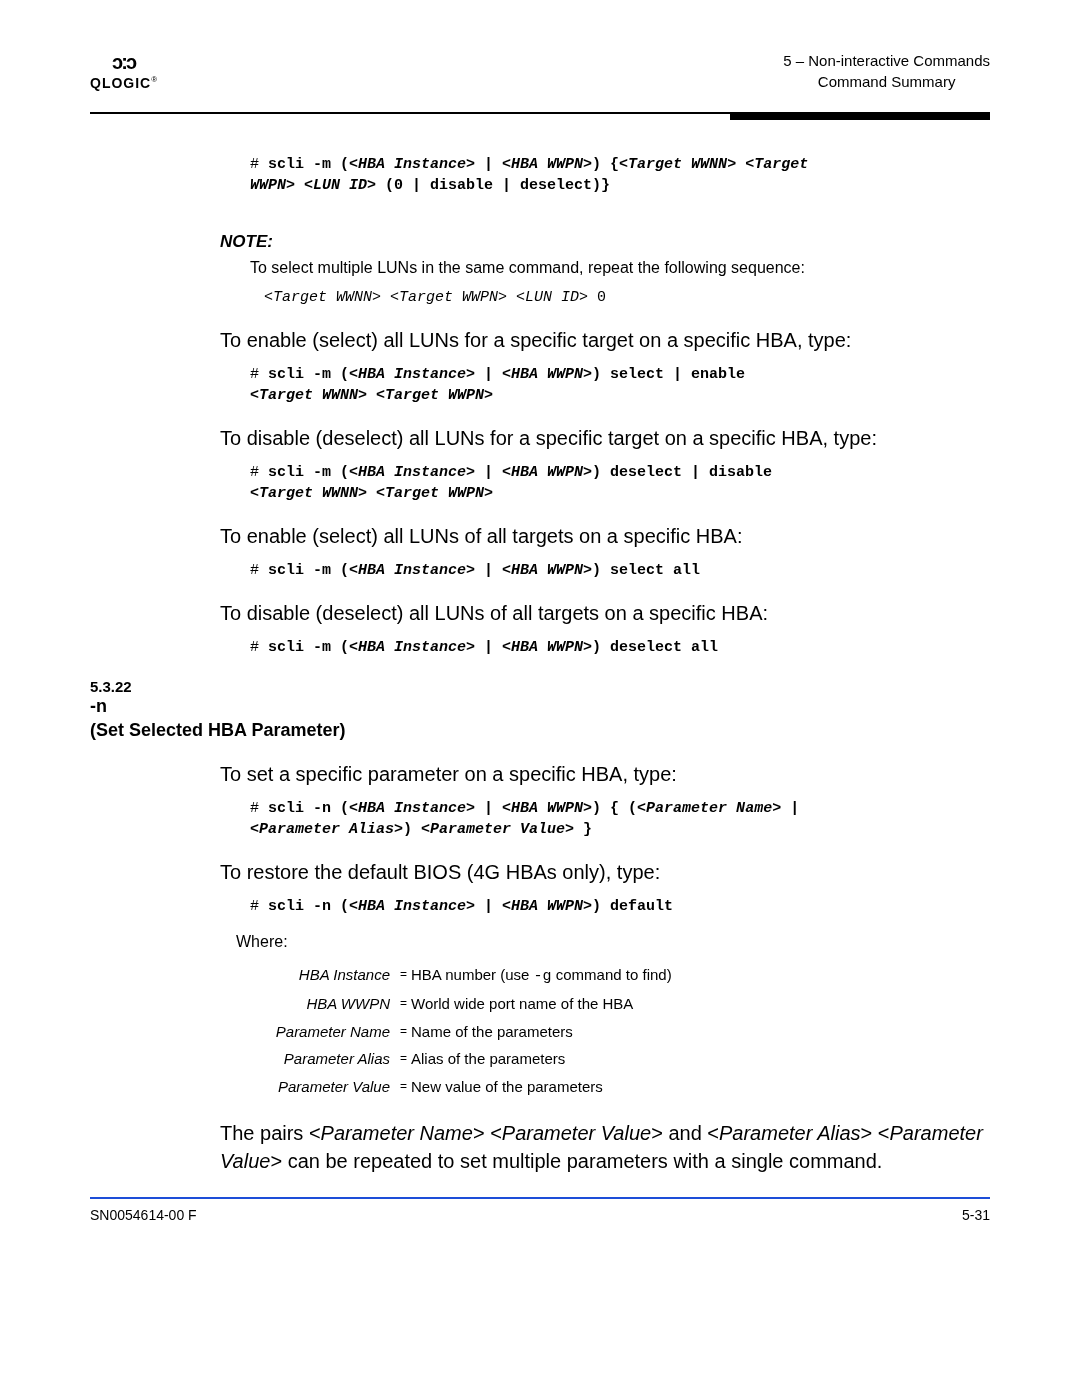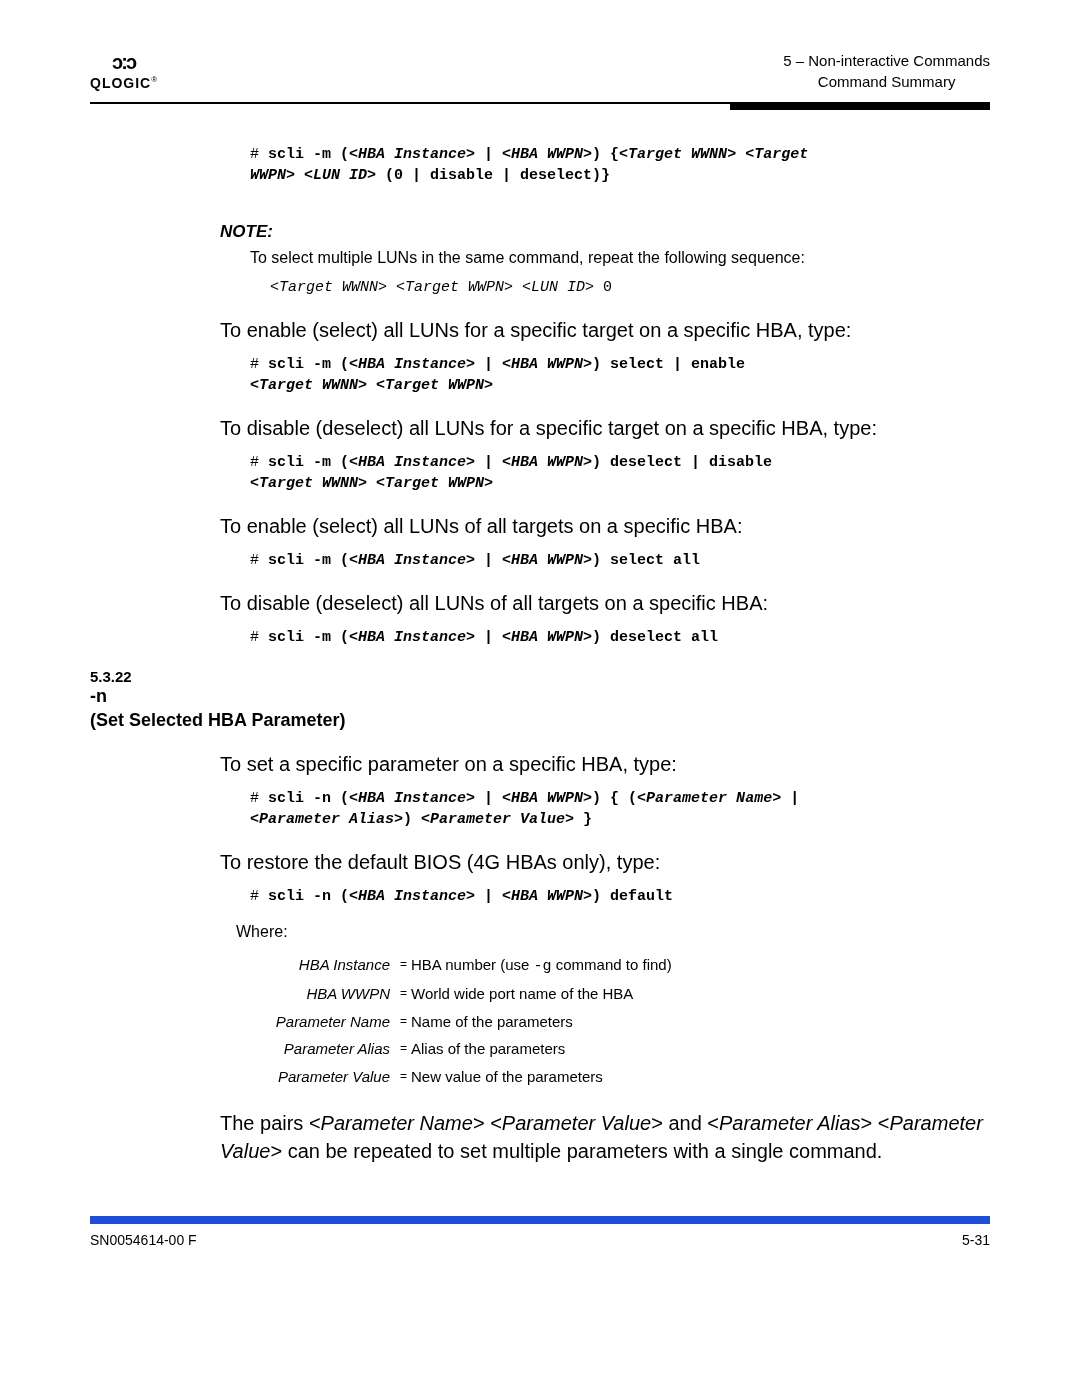--- a/index.html
+++ b/index.html
@@ -12,21 +12,21 @@
     width: 1080px;
   }
   .page {
     padding: 50px 90px 40px 90px;
   }
   .header {
     display: flex;
     justify-content: space-between;
     align-items: center;
     border-bottom: 2px solid #000;
-    padding-bottom: 10px;
+    padding-bottom: 20px;
     position: relative;
   }
   .logo {
     font-family: Arial, sans-serif;
     text-align: center;
   }
   .logo-mark {
     font-size: 20px;
     font-weight: bold;
     letter-spacing: -2px;
@@ -78,21 +78,21 @@
     margin-bottom: 5px;
   }
   .note-body {
     margin-left: 30px;
     font-size: 16px;
     line-height: 1.4;
   }
   .note-code {
     font-family: "Courier New", monospace;
     font-style: italic;
-    margin: 8px 0 0 20px;
+    margin: 8px 0 0 14px;
     font-size: 15px;
   }
   .body-text {
     font-size: 20px;
     margin: 18px 0 8px 0;
     line-height: 1.4;
   }
   .section-num {
     font-weight: bold;
     font-size: 15px;
@@ -128,22 +128,22 @@
     font-size: 12px;
     line-height: 2.3;
   }
   .def-desc {
   }
   .mono {
     font-family: "Courier New", monospace;
     font-style: normal;
   }
   .footer {
-    border-top: 8px solid #1d4ed8;
-    margin-top: 51px;
+    border-top: 2px solid #1d4ed8;
+    margin-top: 22px;
     padding-top: 8px;
     display: flex;
     justify-content: space-between;
     font-size: 14px;
   }
 </style>
 </head>
 <body>
 
 <div class="page">

